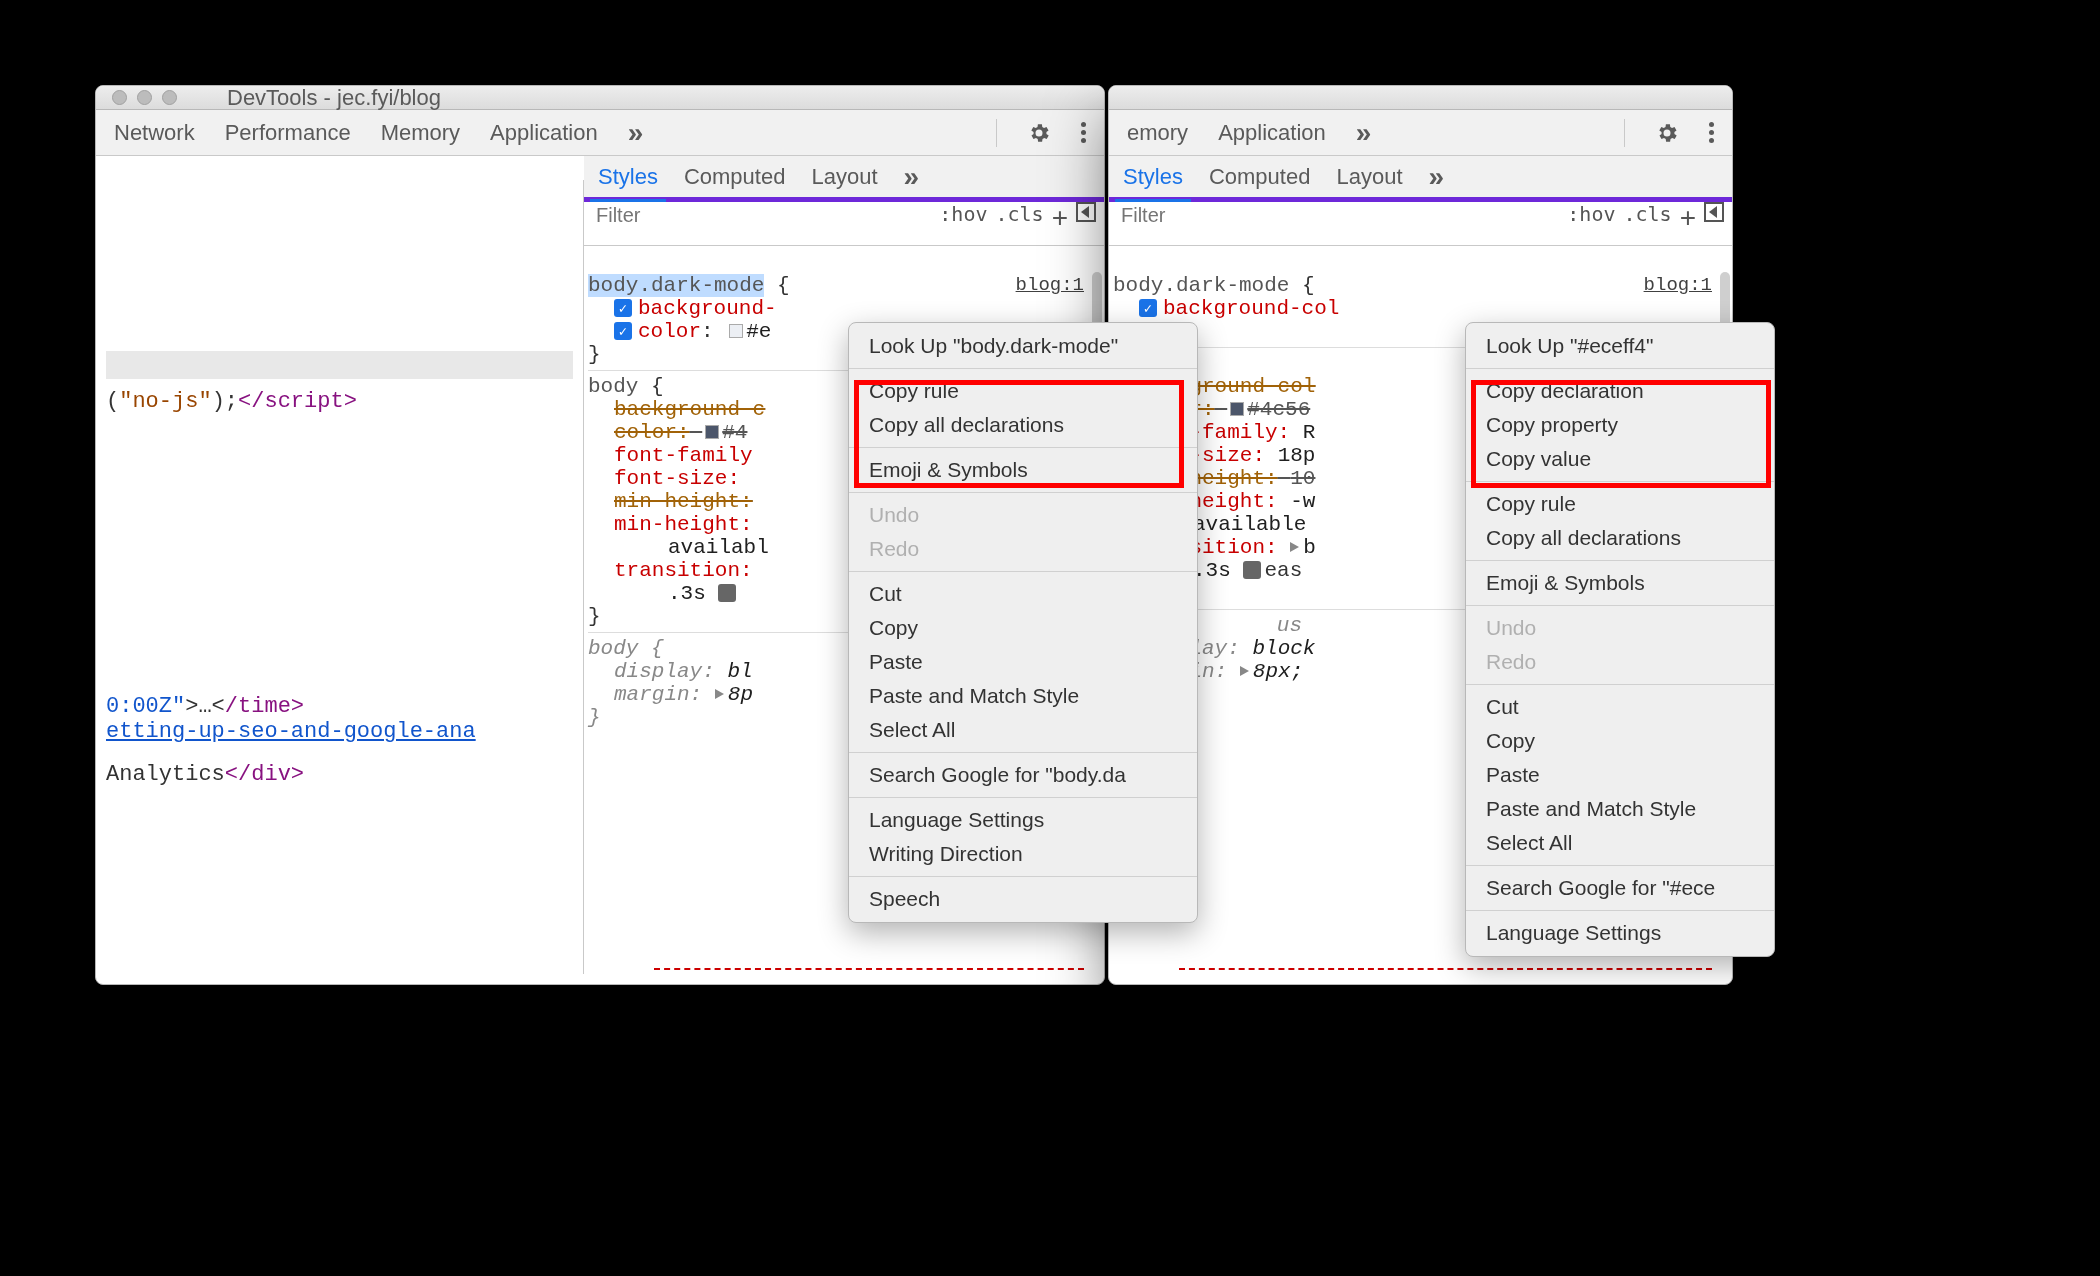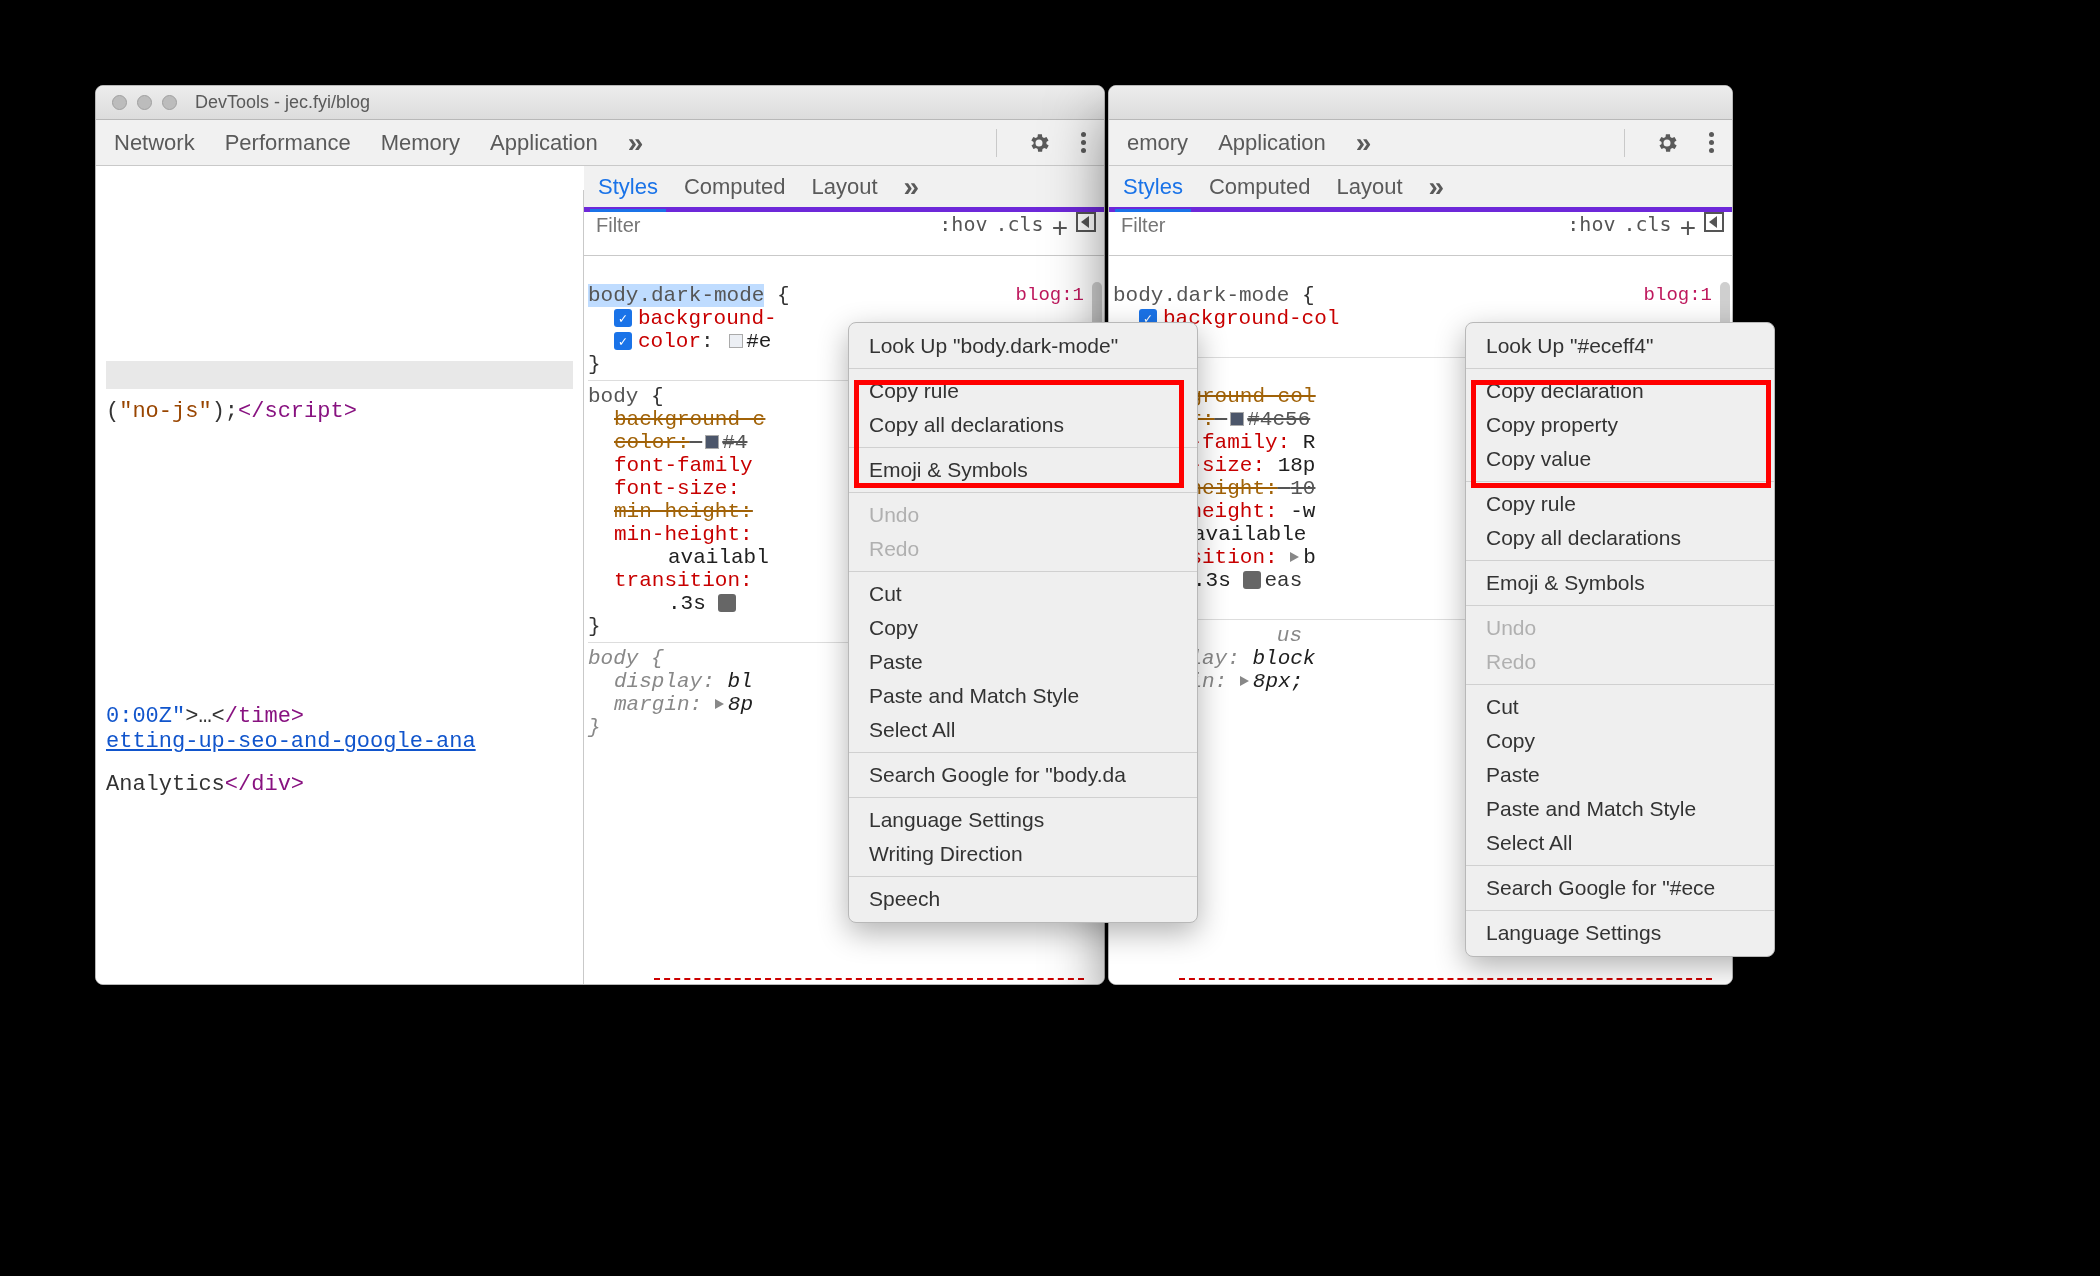--- a/index.html
+++ b/index.html
@@ -17,27 +17,28 @@
     background: #fff;
     border: 1px solid #b8b8b8;
     border-radius: 8px;
     box-shadow: 0 30px 60px rgba(0,0,0,.5);
     overflow: hidden;
   }
   .winA { left: 95px; top: 85px; width: 1010px; height: 900px; }
   .winB { left: 1108px; top: 85px; width: 625px; height: 900px; }
 
   .titlebar {
-    height: 34px;
+    height: 24px;
     background: linear-gradient(#ededed,#dcdcdc);
     border-bottom: 1px solid #b8b8b8;
     display: flex; align-items: center;
     padding: 0 16px;
-    font-size: 18px;
+    font-size: 22px;
     color: #5a5a5a;
+    gap: 32px;
   }
   .traffic { display:flex; gap:10px; margin-right:18px;}
   .dot { width:15px;height:15px;border-radius:50%;background:#bcbcbc;border:1px solid #a0a0a0;}
 
   .tabs-main {
     height: 46px;
     background: #f1f1f1;
     border-bottom: 1px solid #c9c9c9;
     display: flex;
     align-items: center;
@@ -89,21 +90,21 @@
   .filter-input{ flex:1; border:none; font-size:20px; color:#888; outline:none; padding:2px 4px;}
   .tok { font-family:Menlo,monospace; color:#555; }
   .plus { font-size:28px; color:#555; }
   .panel-toggle { width:20px;height:20px;border:2px solid #555; position:relative; }
   .panel-toggle::before{content:"";position:absolute;left:3px;top:2px;border-top:6px solid transparent;border-bottom:6px solid transparent;border-right:8px solid #555;}
 
   .rules { flex:1; overflow:hidden; background:#fff; font-size:21px; padding: 4px 0 0 4px; position:relative; }
   .rules .scroll { position:absolute; right:2px; top:2px; width:10px; height:310px; background:#cfcfcf; border-radius:5px;}
   .rule-sel { color:#555; }
   .rule-sel .hl { background:#bfdcff; }
-  .rule-origin { float:right; color:#be185d; margin-right:20px; font-size:19px;}
+  .rule-origin { float:right; color:#404040; text-decoration:underline; margin-right:20px; font-size:19px;}
   .prop { padding-left: 26px; white-space:nowrap; }
   .prop .k { color:#c80000; }
   .prop .v { color:#202020; }
   .prop .struck { text-decoration: line-through; color:#555;}
   .prop .struck .k{ color:#a16207; text-decoration:line-through;text-align:right;}
   .prop .struck .v{ color:#555;}
   .cb { width:18px;height:18px;background:#1a73e8;border-radius:3px;display:inline-flex;align-items:center;justify-content:center;color:#fff;font-size:14px;margin-right:6px; vertical-align:middle;}
   .sw { width:14px;height:14px;display:inline-block;border:1px solid #aaa;vertical-align:middle;margin:0 3px;}
   .tri { display:inline-block; border-left:9px solid #888; border-top:5px solid transparent; border-bottom:5px solid transparent; margin-right:4px; vertical-align:middle;}
   .easeicon{display:inline-block;width:18px;height:18px;background:#666;border-radius:3px;vertical-align:middle;margin-right:3px;}

